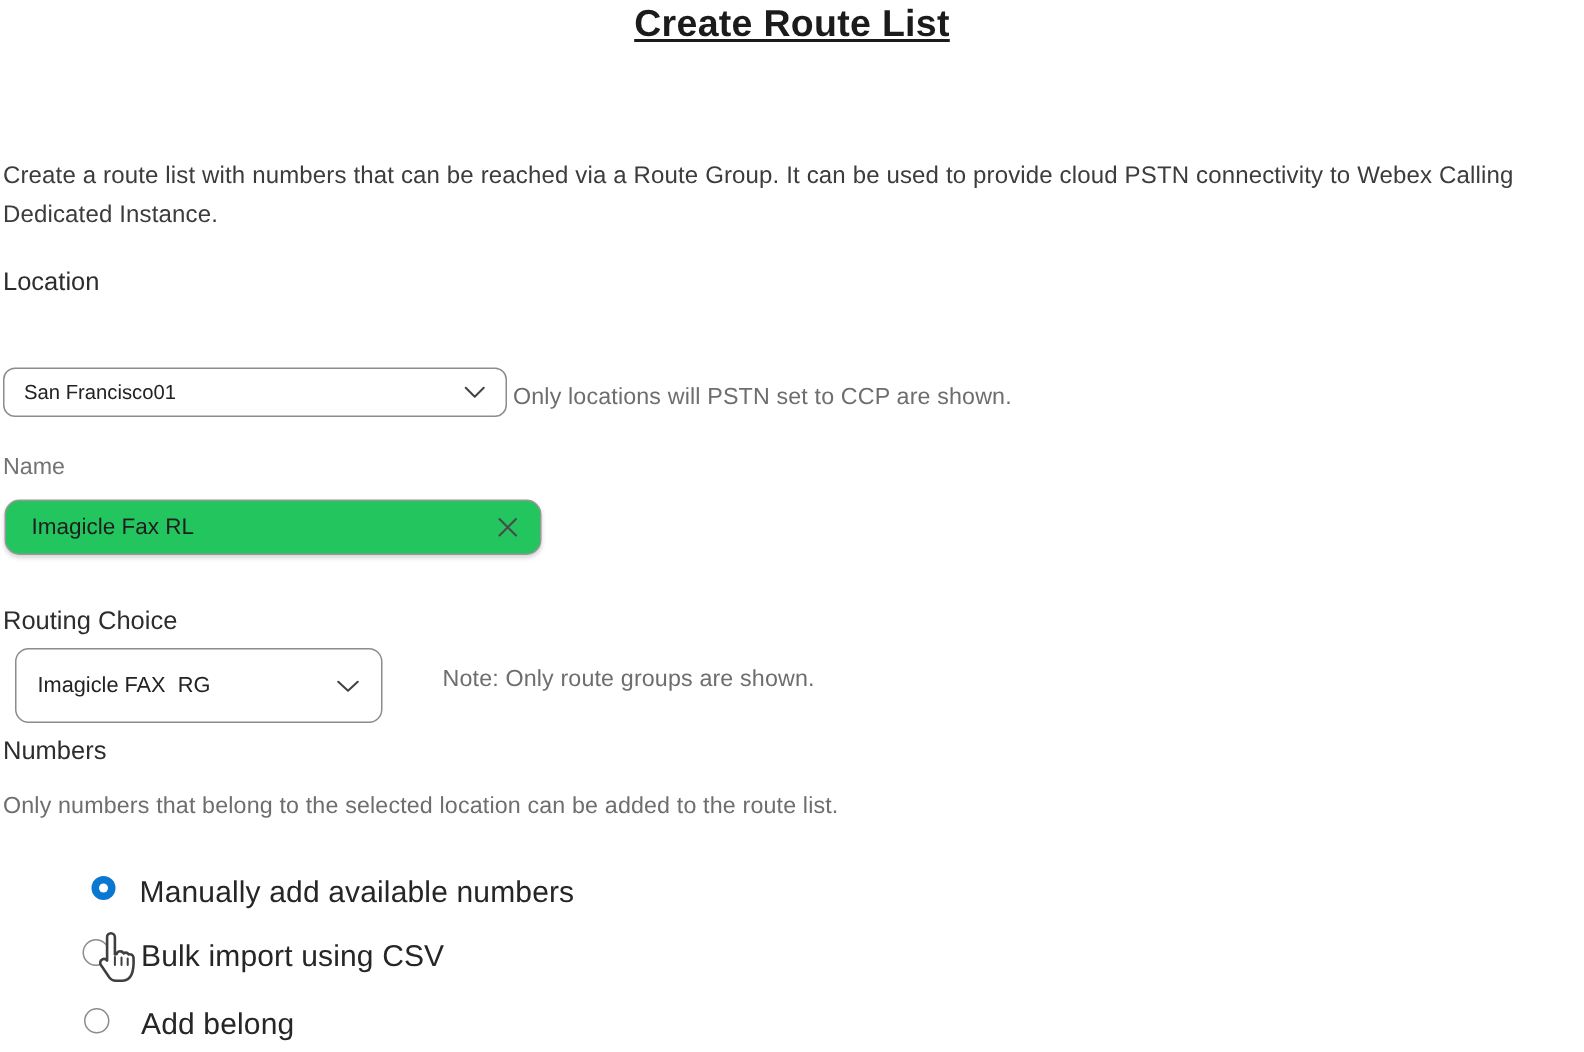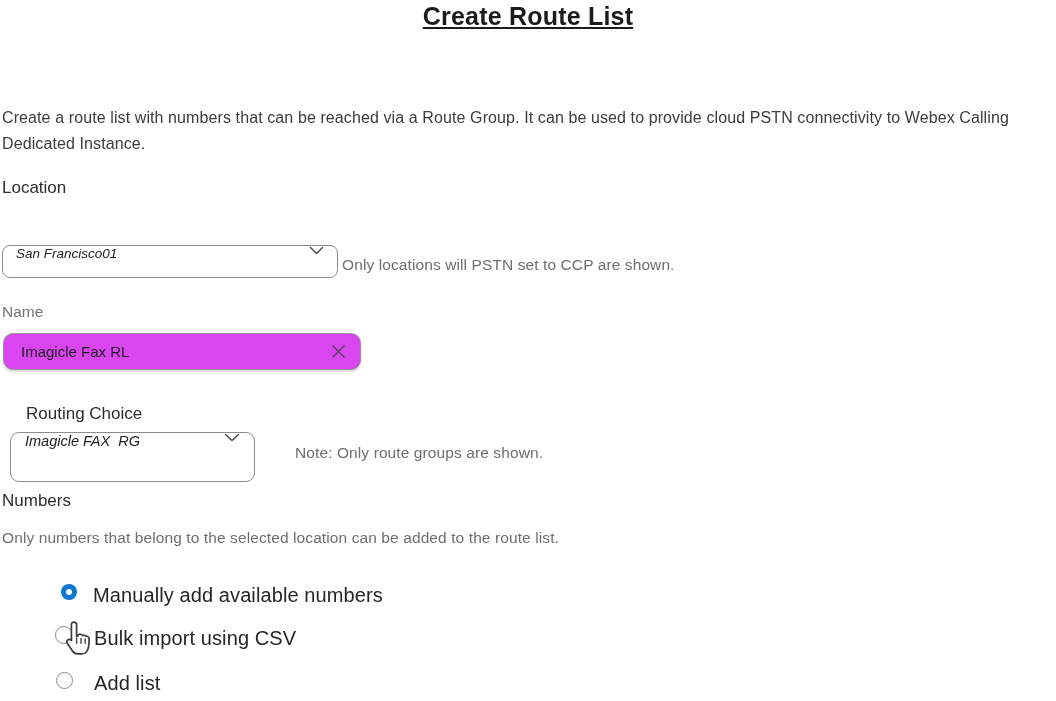--- a/index.html
+++ b/index.html
@@ -24,39 +24,38 @@
     position: absolute; top: 105px; left: 2px; width: 1052px;
     font-size: 16px; line-height: 26px; color: #3c3c3c;
     letter-spacing: 0.1px;
   }
 
   .section-heading {
     position: absolute; left: 2px;
     font-size: 17px; font-weight: 400; color: #2d2d2d;
   }
   .heading-location { top: 178px; }
-  .heading-routing  { top: 404px; margin-left: 24px; }
+  .heading-routing  { top: 404px; }
   .heading-numbers  { top: 491px; }
 
   .helper-text {
     position: absolute; left: 2px;
     font-size: 15.5px; color: #6e6e6e; letter-spacing: 0.1px;
   }
   .location-helper { top: 215px; }
   .numbers-helper  { top: 529px; }
 
   .link { color: #2b6fc2; text-decoration: none; cursor: pointer; }
 
   .select-box {
     position: absolute;
     border: 1px solid #8c8c8c; border-radius: 8px;
     background: #fff;
-    display: flex; justify-content: space-between;
+    display: flex; align-items: center; justify-content: space-between;
     cursor: pointer;
-    font-style: italic;
   }
   .select-location { top: 245px; left: 2px; width: 336px; height: 33px; padding: 0 13px; }
   .select-routing  { top: 432px; left: 10px; width: 245px; height: 50px; padding: 0 14px; border-radius: 9px; }
   .select-value { font-size: 13.5px; color: #222; white-space: pre; }
   .select-routing .select-value { font-size: 14.5px; }
   .chevron { flex: 0 0 auto; margin-left: 8px; display: block; }
 
   .side-note {
     position: absolute;
     font-size: 15.5px; color: #6e6e6e; letter-spacing: 0.1px;
@@ -65,21 +64,21 @@
   .note-routing  { top: 444px; left: 295px; }
 
   .field-label {
     position: absolute; left: 2px; top: 303px;
     font-size: 15.5px; color: #737373;
   }
 
   .text-input {
     position: absolute; top: 333px; left: 3px; width: 358px; height: 37px;
     border: 1px solid #979797; border-radius: 10px;
-    background: #d946ef;
+    background: #22c55e;
     display: flex; align-items: center; justify-content: space-between;
     padding: 0 14px 0 17px;
     box-shadow: 0 2px 3px rgba(0,0,0,0.16);
   }
   .text-input .value { font-size: 15px; color: #1f1f1f; }
   .clear-btn { display: block; cursor: pointer; }
 
   .radio-row { position: absolute; height: 20px; }
   .radio-row-0 { top: 583px; }
   .radio-row-1 { top: 626px; }
@@ -166,21 +165,21 @@
     <span class="radio-label">Manually add available numbers</span>
   </div>
 
   <div class="radio-row radio-row-1">
     <span class="radio-outer radio-unselected"></span>
     <span class="radio-label">Bulk import using CSV</span>
   </div>
 
   <div class="radio-row radio-row-2">
     <span class="radio-outer radio-unselected"></span>
-    <span class="radio-label">Add list</span>
+    <span class="radio-label">Add belong</span>
   </div>
 
   <svg class="cursor-overlay" viewBox="0 0 24 30">
     <path d="M8.2 1.6c1.1 0 2 .9 2 2v8.6l.9-.2c.2-.9 1.1-1.5 2.1-1.3.6.1 1.1.5 1.4 1 .8-.5 1.9-.3 2.5.5.8-.3 2.2.1 2.4 1.5 0 0 .3 5.7-1 8.6-.8 1.9-2 3.1-4.5 3.1h-3.2c-1.6 0-2.9-.8-3.7-2.1l-3.9-5.8c-.7-1-.3-2.3.7-2.8.8-.4 1.7-.2 2.3.5l.1.1V3.6c-.1-1.1.8-2 1.9-2z" fill="#ffffff" stroke="#3f3f3f" stroke-width="1.3" stroke-linejoin="round"></path>
     <path d="M10.2 13.5v4 M13.5 13.8v3.7 M16.6 14.2v3.3" stroke="#3f3f3f" stroke-width="1" fill="none" stroke-linecap="round"></path>
   </svg>
 
 </div>
 
 </body></html>

